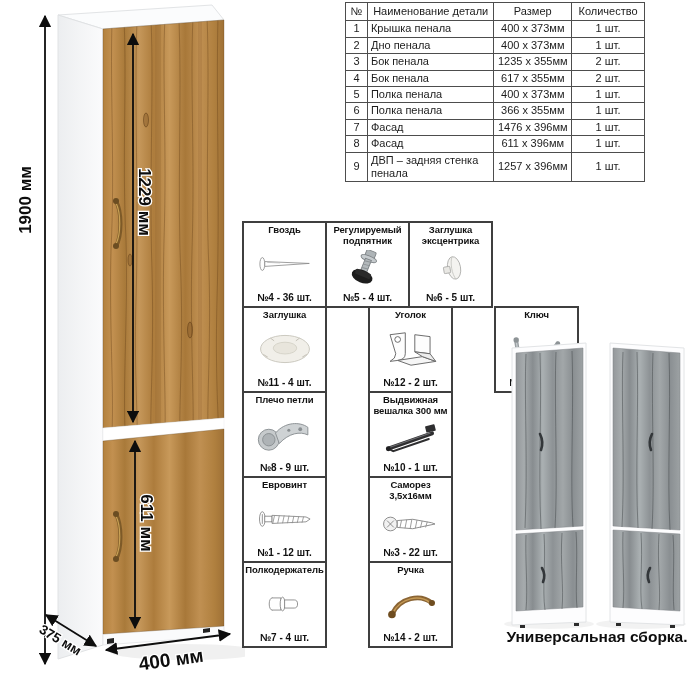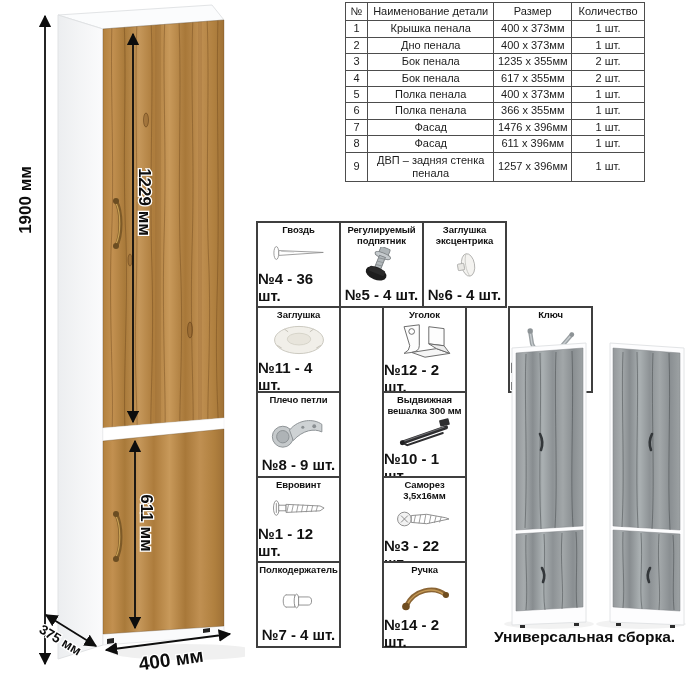--- a/index.html
+++ b/index.html
@@ -4,34 +4,34 @@
 <style>
   html,body{margin:0;padding:0;background:#fff;}
   .stage{position:relative;width:700px;height:683px;background:#fff;overflow:hidden;
          font-family:"Liberation Sans",sans-serif;color:#111;}
   
   table.parts{position:absolute;left:345px;top:2px;width:300px;border-collapse:collapse;
               font-size:11px;line-height:1.22;color:#1c1c1c;}
   table.parts th,table.parts td{border:1px solid #4d4d4d;padding:1px 3px;font-weight:normal;}
   table.parts th{text-align:center;padding:2px 3px;}
   td.c{text-align:center;}
-  td.nm{text-align:center;padding-left:5px;}
+  td.nm{text-align:left;padding-left:5px;}
   
-  .hw{position:absolute;left:256px;top:221px;}
+  .hw{position:absolute;left:242px;top:221px;}
   .hw-row{display:flex;}
   .hw-row + .hw-row{margin-top:-2px;gap:43px;}
   .hw-cell{width:81px;height:83px;border:2px solid #3f3f3f;background:#fff;
            display:flex;flex-direction:column;align-items:center;}
   .hw-cell + .hw-cell{margin-left:-2px;}
   .hw-name{font-size:9.5px;font-weight:bold;text-align:center;line-height:1.12;
            padding:2px 1px 0 1px;letter-spacing:-0.1px;}
   .hw-icon{flex:1;display:flex;align-items:center;justify-content:center;width:100%;}
-  .hw-count{font-size:15px;font-weight:bold;padding-bottom:3px;}
+  .hw-count{font-size:10px;font-weight:bold;padding-bottom:3px;}
   
-  .caption{position:absolute;left:494px;top:628px;width:206px;
+  .caption{position:absolute;left:494px;top:628px;width:206px;text-align:center;
            font-size:15.5px;font-weight:bold;color:#0d0d0d;}
   
   .dim{font-family:"Liberation Sans",sans-serif;font-weight:bold;fill:#0d0d0d;
        paint-order:stroke;stroke:#ffffff;stroke-width:2.5px;}
   svg{display:block;}
   .abs{position:absolute;}
 </style>
 </head>
 <body>
 
@@ -244,21 +244,21 @@
         <div class="hw-name">Заглушка эксцентрика</div>
         <div class="hw-icon">
             <svg width="72" height="34" viewBox="0 0 72 42">
           <g transform="rotate(-10 38 21)">
             <ellipse cx="40" cy="20" rx="8" ry="14" fill="#f4f3f0" stroke="#a9a9a6"></ellipse>
             <path d="M40,6 C36,12 36,28 40,34" fill="none" stroke="#c4c4c0"></path>
             <rect x="27" y="17" width="8" height="8" rx="1" fill="#e9e8e4" stroke="#a9a9a6"></rect>
           </g>
         </svg>
           </div>
-        <div class="hw-count">№6 - 4 шт.</div>
+        <div class="hw-count">№6 - 5 шт.</div>
       </div>
     </div>
     <div class="hw-row">
       <div class="hw-cell">
         <div class="hw-name">Заглушка</div>
         <div class="hw-icon">
             <svg width="72" height="38" viewBox="0 0 72 42">
           <ellipse cx="36" cy="21" rx="27" ry="15" fill="#f1efe9" stroke="#c7c4ba"></ellipse>
           <ellipse cx="36" cy="20" rx="13" ry="6.5" fill="#e8e5dc" stroke="#d4d1c7"></ellipse>
           <path d="M12,27 l5,3 M60,27 l-5,3 M20,9 l4,3 M52,9 l-4,3" stroke="#c0bdb2" fill="none"></path>

